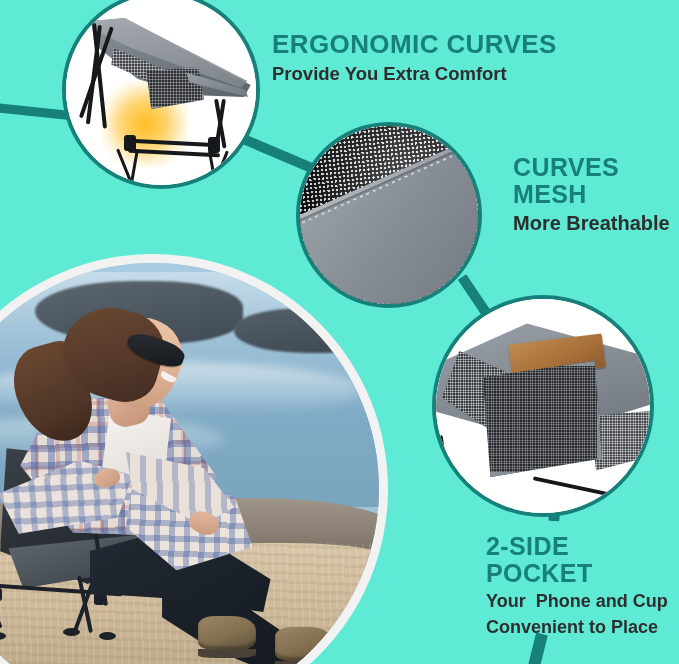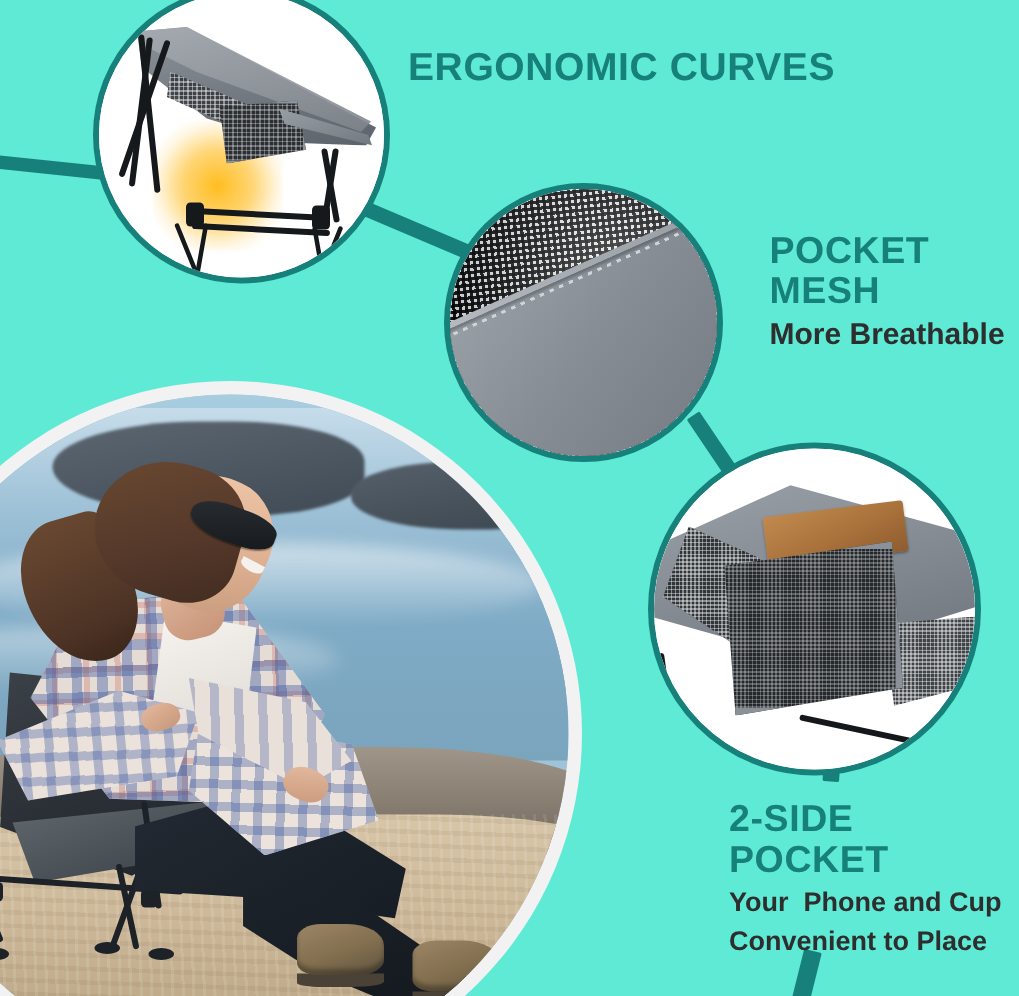--- a/index.html
+++ b/index.html
@@ -660,24 +660,25 @@
         <div class="ls-hair"></div>
         <div class="ls-sunglasses"></div>
         <div class="ls-smile"></div>
       </div>
 
     </div>
   </div>
 
   <div class="text-block" id="text-ergonomic">
     <p class="headline">ERGONOMIC CURVES</p>
+    <p class="subline">Provide You Extra Comfort</p>
   </div>
 
   <div class="text-block" id="text-splice">
-    <p class="headline">POCKET MESH</p>
+    <p class="headline">CURVES MESH</p>
     <p class="subline">More Breathable</p>
   </div>
 
   <div class="text-block" id="text-pocket">
     <p class="headline">2-SIDE POCKET</p>
     <p class="subline">Your  Phone and Cup</p>
     <p class="subline">Convenient to Place</p>
   </div>
 
 </div>

